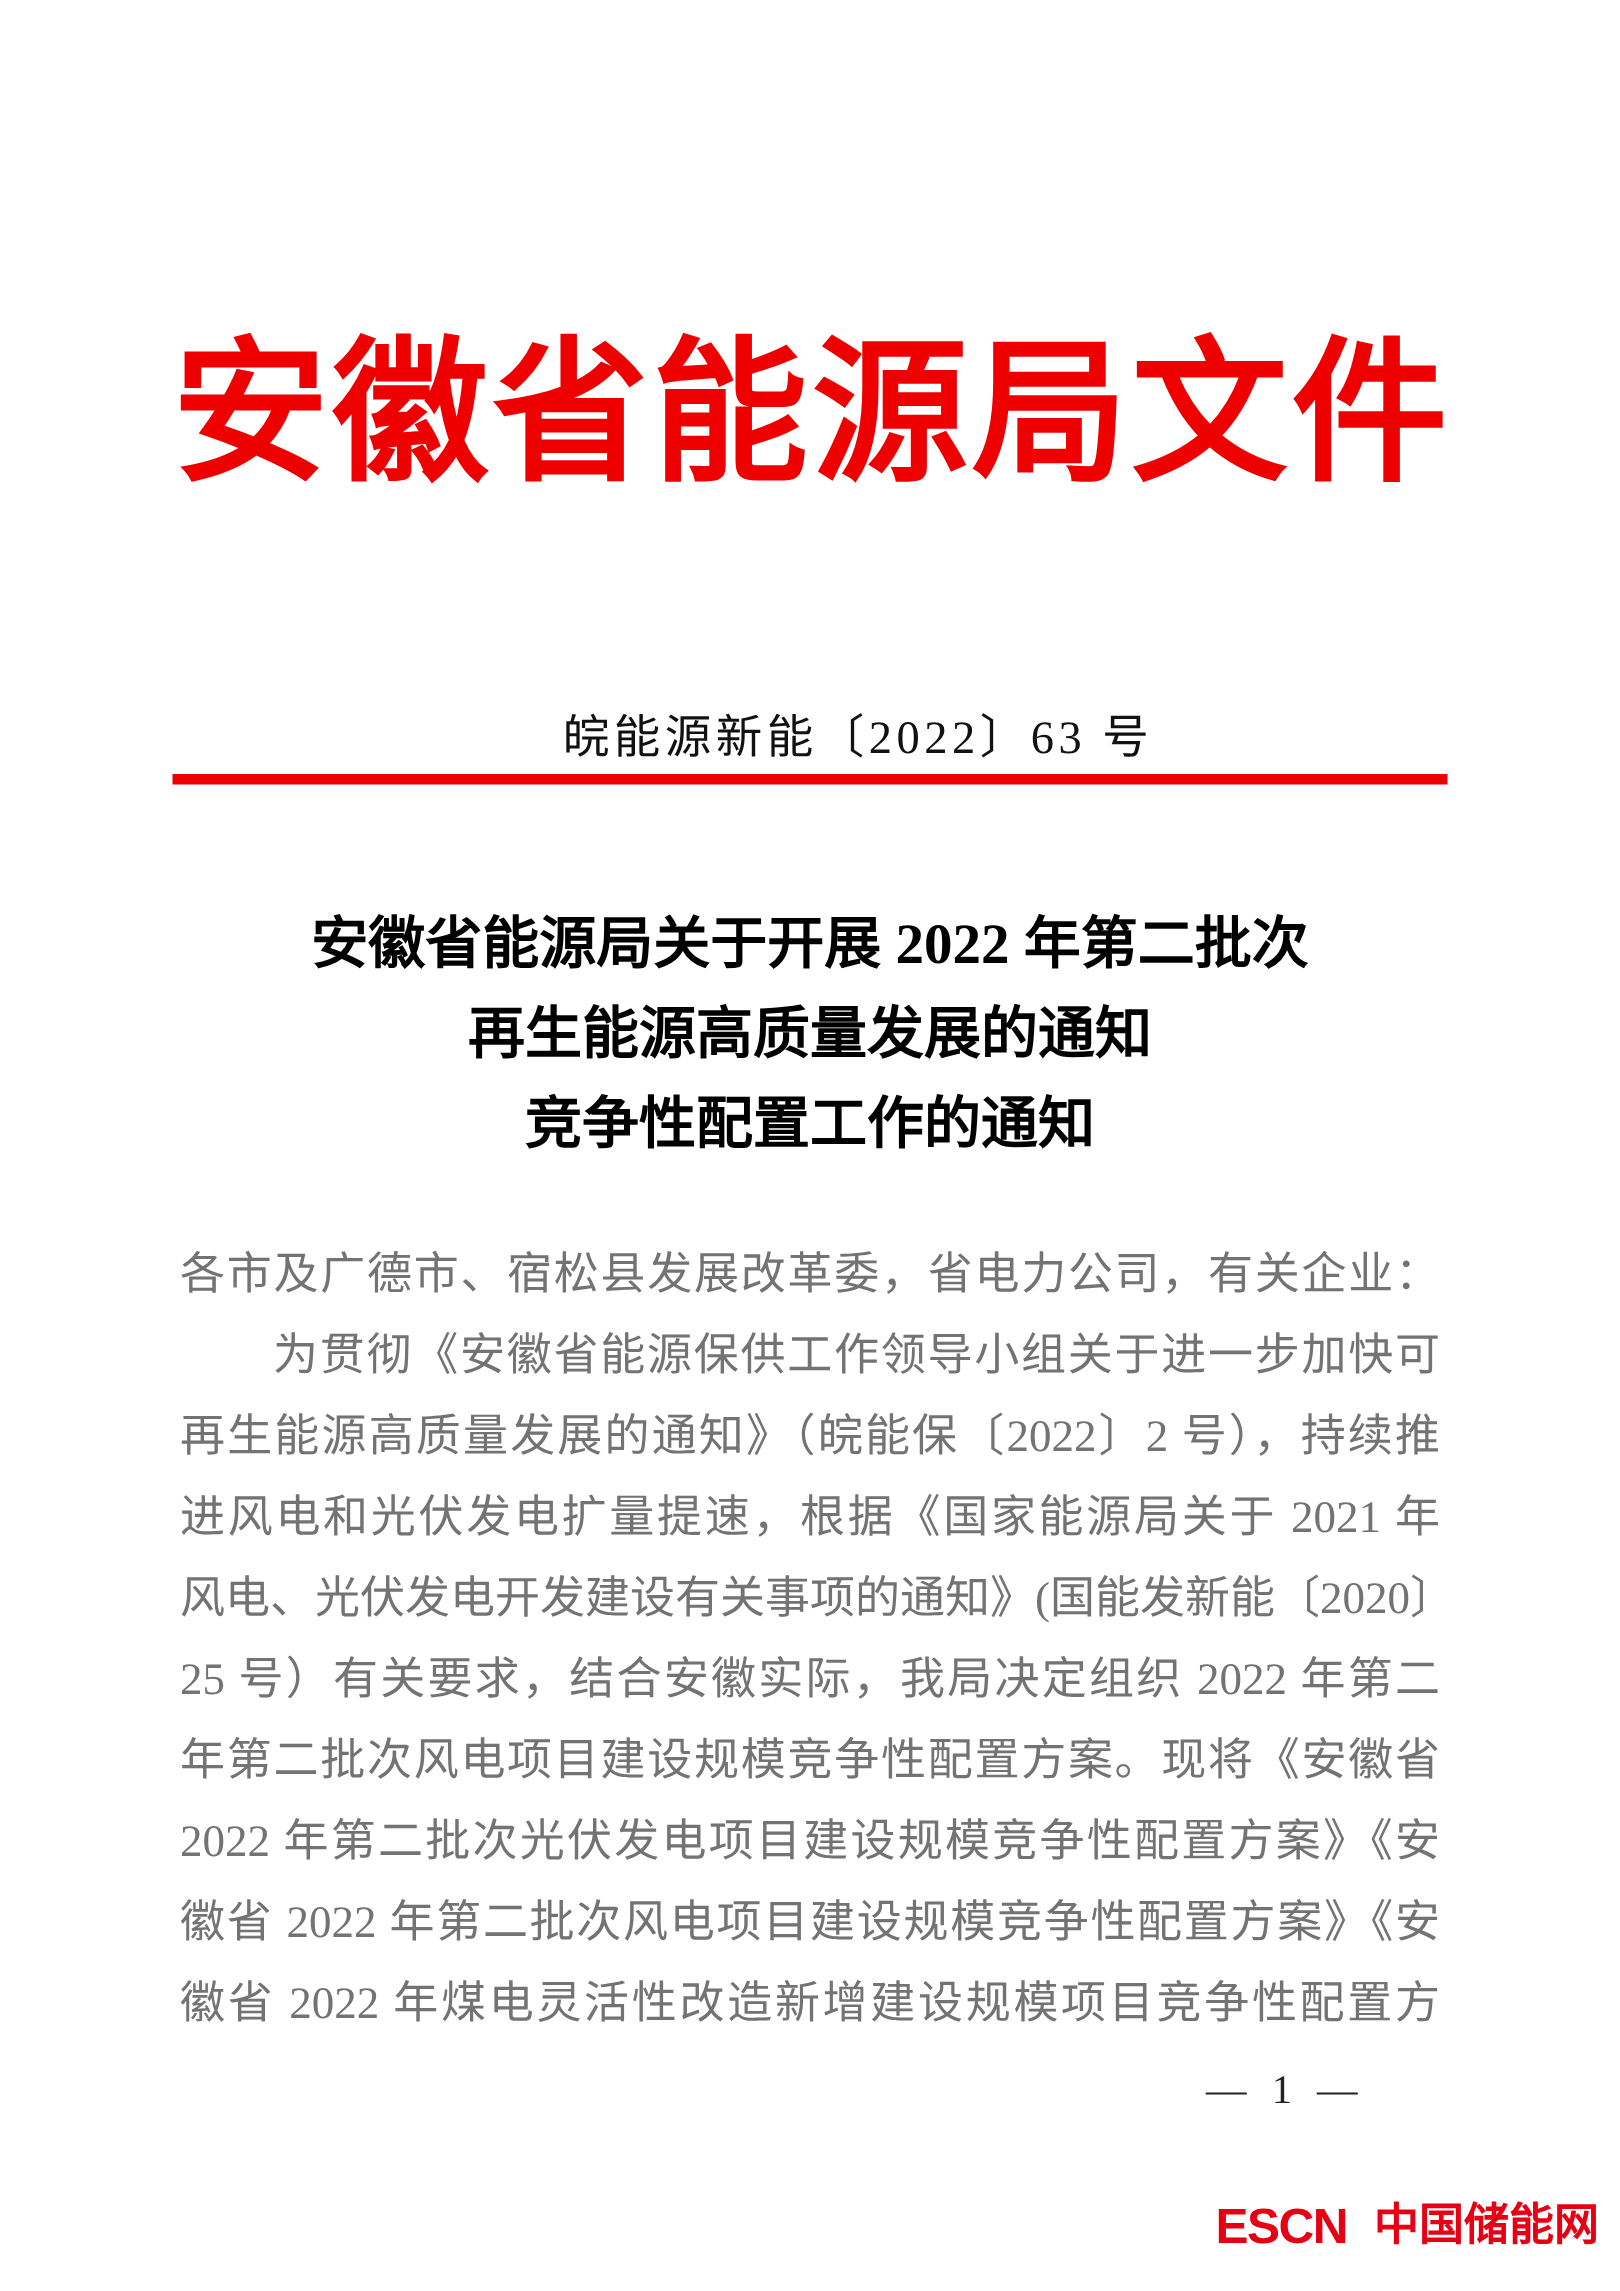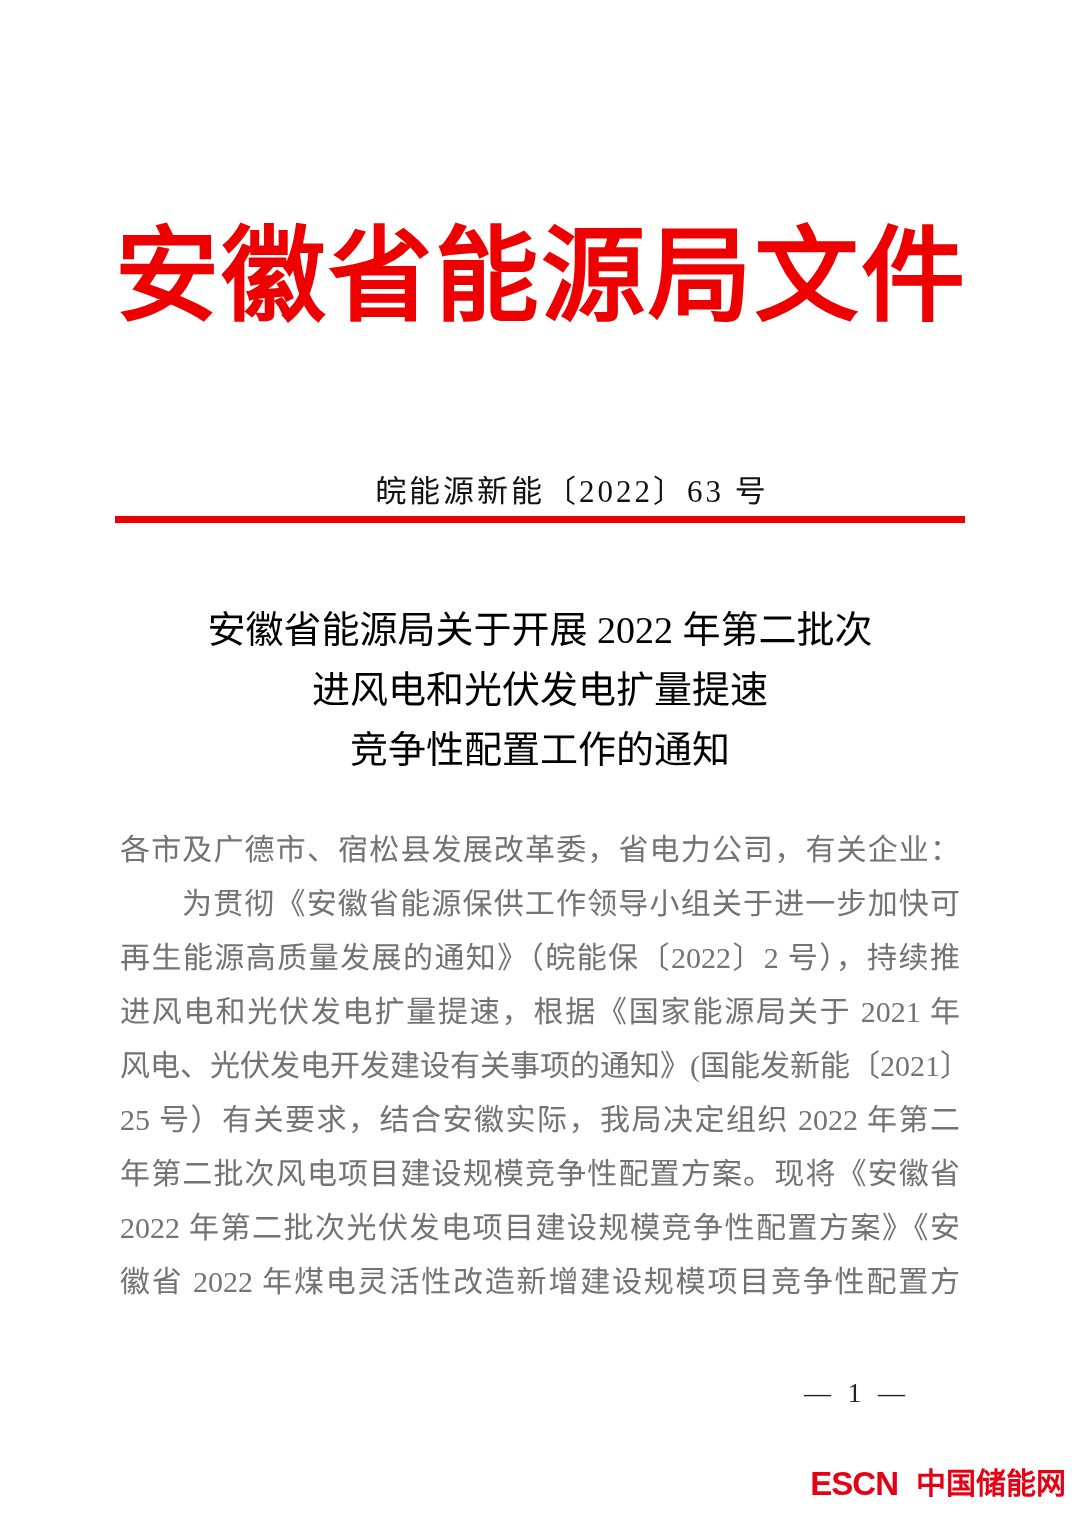--- a/index.html
+++ b/index.html
@@ -58,21 +58,21 @@
   }
 
   
   .title-block {
     position: absolute;
     left: 0;
     top: 600px;
     width: 1080px;
     text-align: center;
     font-size: 38px;
-    font-weight: normal;
+    font-weight: bold;
     line-height: 60px;
     color: #000;
   }
 
   
   .body-block {
     position: absolute;
     left: 120px;
     top: 823px;
     width: 840px;
@@ -142,33 +142,34 @@
       <span>文</span>
       <span>件</span>
     </div>
 
   <div class="doc-number">皖能源新能〔2022〕63 号</div>
 
   <div class="red-rule"></div>
 
   <div class="title-block">
     <div>安徽省能源局关于开展 2022 年第二批次</div>
-    <div>进风电和光伏发电扩量提速</div>
+    <div>再生能源高质量发展的通知</div>
     <div>竞争性配置工作的通知</div>
   </div>
 
   <div class="body-block">
     <div class="body-line">各市及广德市、宿松县发展改革委，省电力公司，有关企业：</div>
     <div class="body-line indent">为贯彻《安徽省能源保供工作领导小组关于进一步加快可</div>
     <div class="body-line">再生能源高质量发展的通知》（皖能保〔2022〕2 号），持续推</div>
     <div class="body-line">进风电和光伏发电扩量提速，根据《国家能源局关于 2021 年</div>
-    <div class="body-line">风电、光伏发电开发建设有关事项的通知》(国能发新能〔2021〕</div>
+    <div class="body-line">风电、光伏发电开发建设有关事项的通知》(国能发新能〔2020〕</div>
     <div class="body-line">25 号）有关要求，结合安徽实际，我局决定组织 2022 年第二</div>
     <div class="body-line">年第二批次风电项目建设规模竞争性配置方案。现将《安徽省</div>
     <div class="body-line">2022 年第二批次光伏发电项目建设规模竞争性配置方案》《安</div>
+    <div class="body-line">徽省 2022 年第二批次风电项目建设规模竞争性配置方案》《安</div>
     <div class="body-line">徽省 2022 年煤电灵活性改造新增建设规模项目竞争性配置方</div>
   </div>
 
   <div class="page-number">— 1 —</div>
 
   <div class="watermark">
     <span class="wm-latin">ESCN</span>
     <span class="wm-cn">中国储能网</span>
   </div>
 

